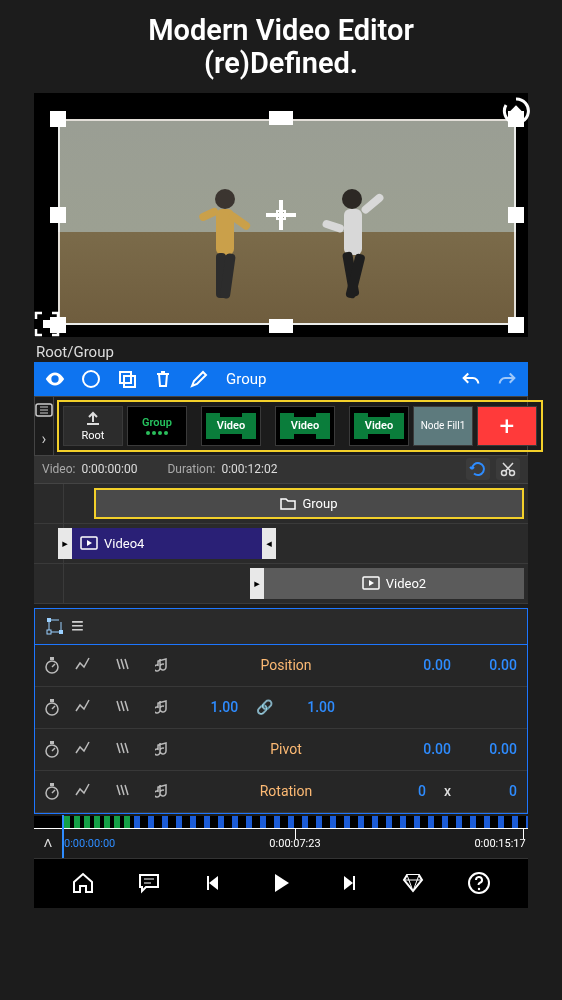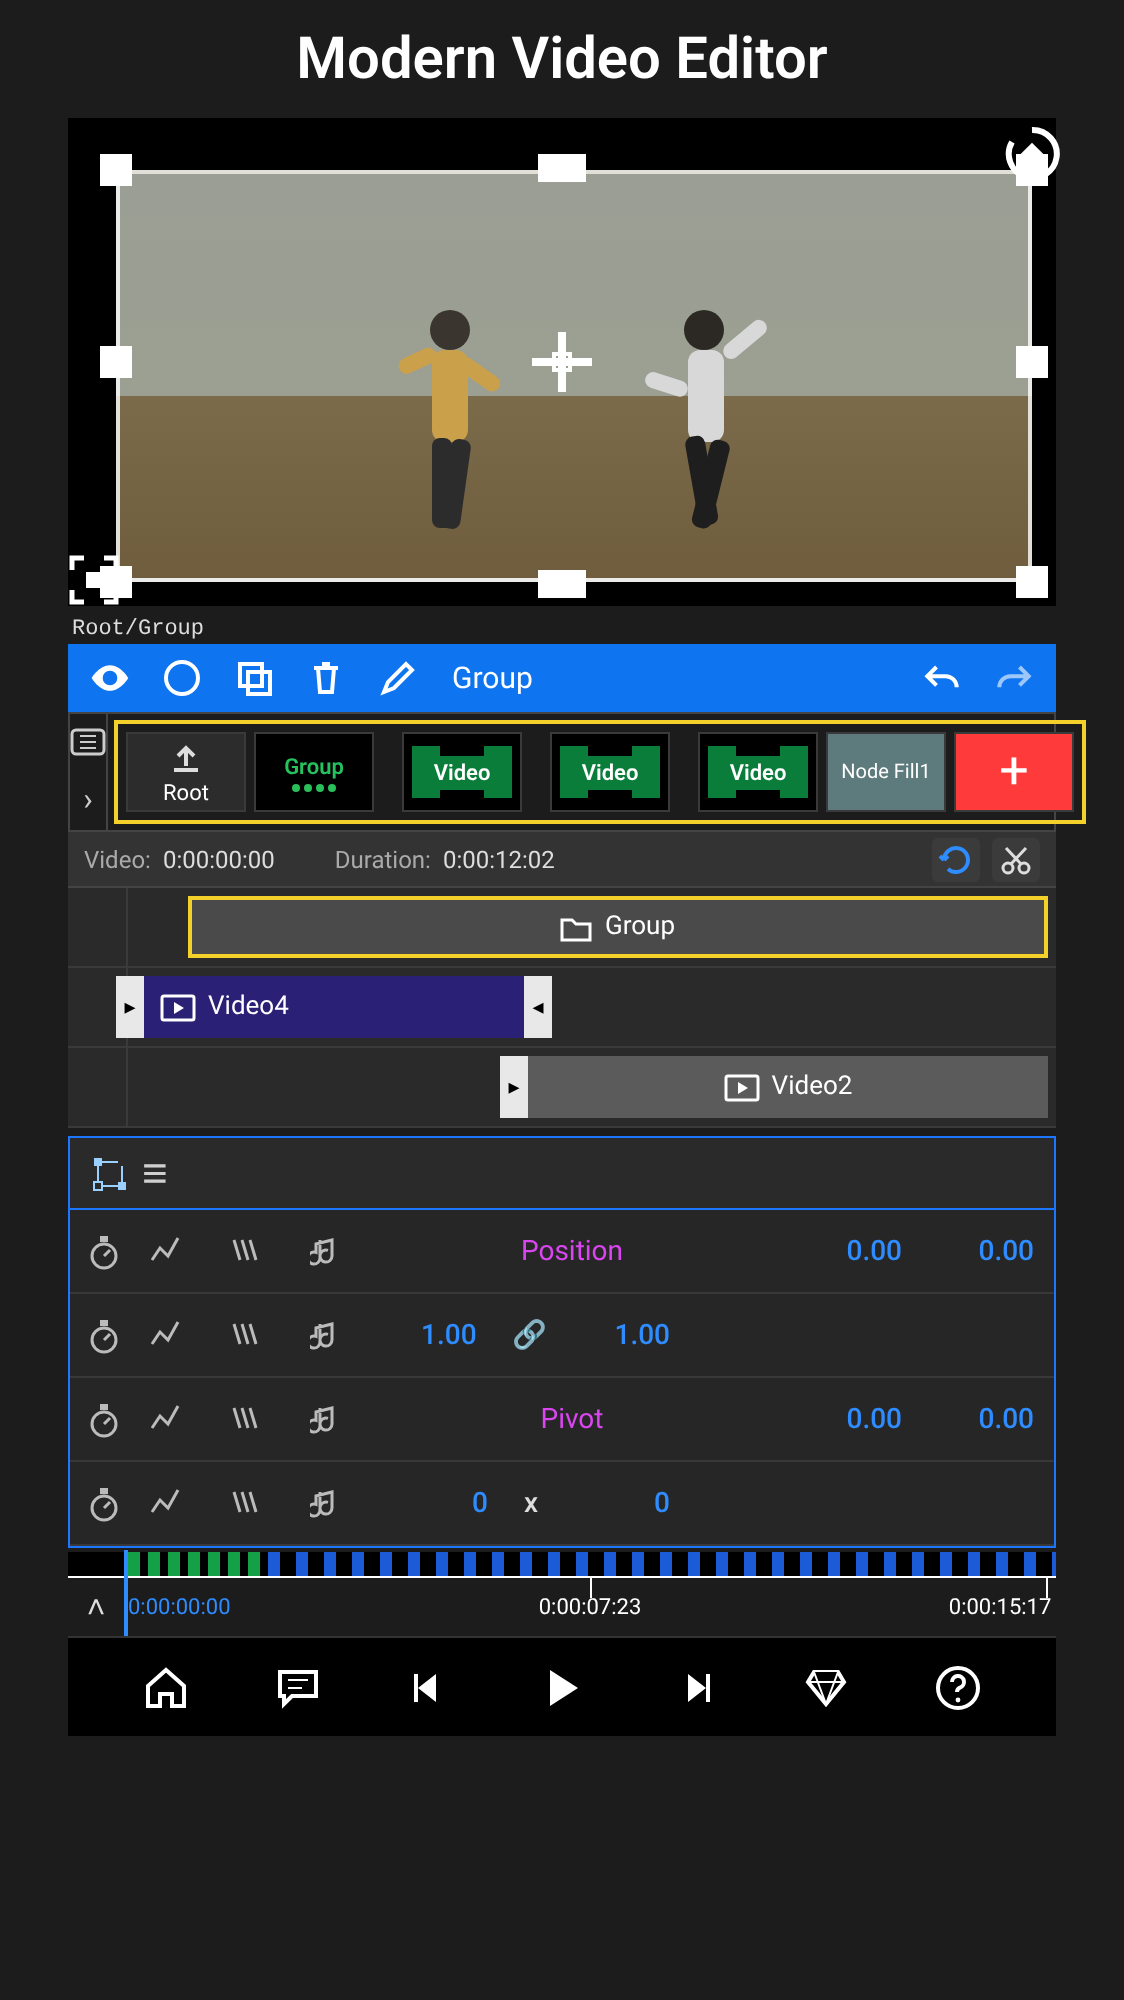--- a/index.html
+++ b/index.html
@@ -79,24 +79,23 @@
   position: absolute;
   right: -4px; top: 2px;
   width: 32px; height: 32px;
 }
 .fs-icon {
   position: absolute;
   left: 0; bottom: 0;
   width: 26px; height: 26px;
 }
 .breadcrumb {
-  font-size: 11px;
+  font-size: 15px;
   color: #ddd;
   padding: 6px 2px 1px 2px;
-  font-family: Liberation Mono, monospace;
 }
 .toolbar-blue {
   background: #0e74f0;
   height: 34px;
   display: flex;
   align-items: center;
   gap: 14px;
   padding: 0 10px;
   font-size: 15px;
 }
@@ -214,21 +213,21 @@
   height: 42px;
   display: flex;
   align-items: center;
   background: #262626;
   border-bottom: 1px solid #383838;
   font-size: 14px;
 }
 .prop-row .kf { width: 34px; display:flex; align-items:center; justify-content:center; }
 .prop-row .cells { display: flex; gap: 18px; width: 126px; padding-left: 6px; }
 .prop-row .cells .c { width: 22px; text-align:center; color:#bababa; }
-.prop-row .name { flex: 1; text-align: center; color: #d946ef; }
+.prop-row .name { flex: 1; text-align: center; color: #fdba74; }
 .prop-row .vals { width: 150px; display:flex; align-items:center; gap: 18px; justify-content:flex-end; padding-right: 10px;}
 .prop-row .vals span { color: #2e8cff; font-weight: 500; width: 48px; text-align: right;}
 .prop-row .vals span.white { color: #ddd; }
 .ruler-wrap {
   margin-top: 2px;
   background: #1c1c1c;
 }
 .tick-strip {
   height: 12px;
   background: #000;
@@ -262,20 +261,21 @@
 }
 .bottom-bar .bico { width: 26px; height: 26px; display:flex; align-items:center; justify-content:center;}
 .bottom-bar .play { font-size: 24px; }
 svg { display: block; }
 </style>
 </head>
 <body>
 
 <div class="headline">
   <div>Modern Video Editor</div>
+  <div>(re)Defined.</div>
 </div>
 
 <div class="app">
 
   <div class="preview">
     <div class="preview-frame">
       <div class="dancer d1">
         <svg viewBox="0 0 70 130">
             <circle cx="35" cy="14" r="10" fill="#3b3530"></circle>
             <rect x="26" y="24" width="18" height="46" rx="6" fill="#caa04a"></rect>
@@ -611,20 +611,21 @@
               <svg width="14" height="14" viewBox="0 0 14 14">
                 <path d="M2 2l3 10M6 2l3 10M10 2l3 10" stroke="#bbb" stroke-width="1.5"></path>
               </svg>
             </div>
             <div class="c">
               <svg width="14" height="16" viewBox="0 0 14 16">
                 <path d="M5 2v9a3 3 0 1 1-2-2.8V4l8-2v8a3 3 0 1 1-2-2.8" fill="none" stroke="#bbb" stroke-width="1.5"></path>
               </svg>
             </div>
           </div>
+          <div class="name">Rotation</div>
           <div class="vals">
             <span>0</span>
             <span class="white" style="width:auto">x</span>
             <span>0</span>
           </div>
         </div>
       </div>
   </div>
 
   <div class="ruler-wrap">

